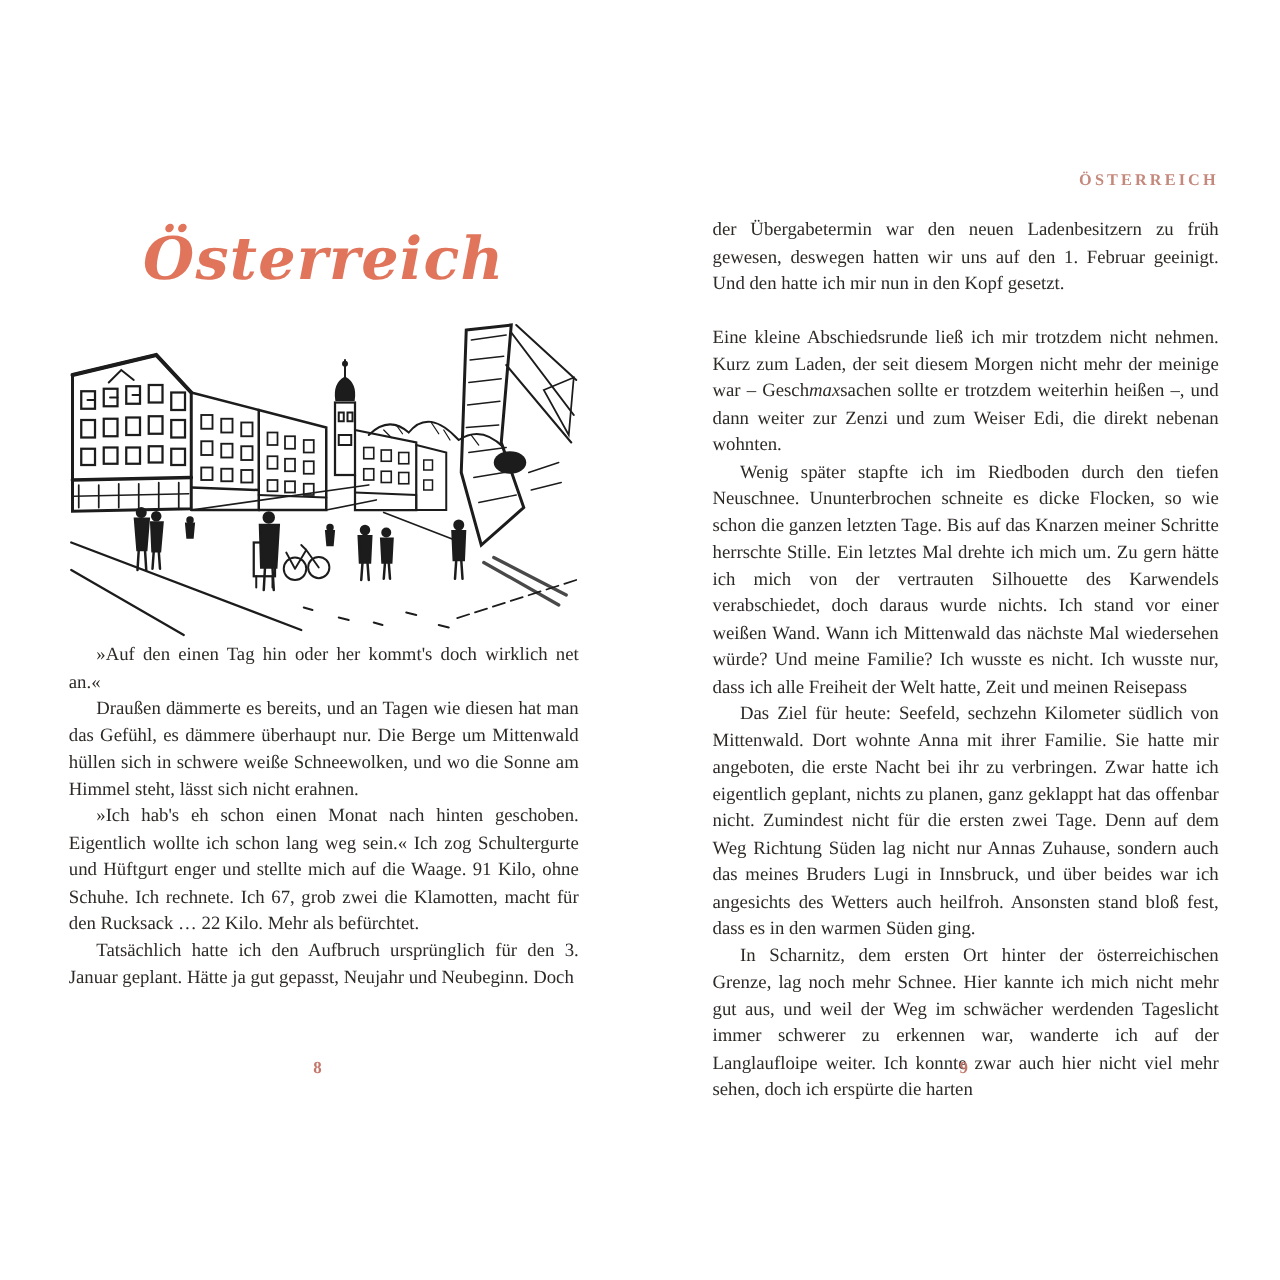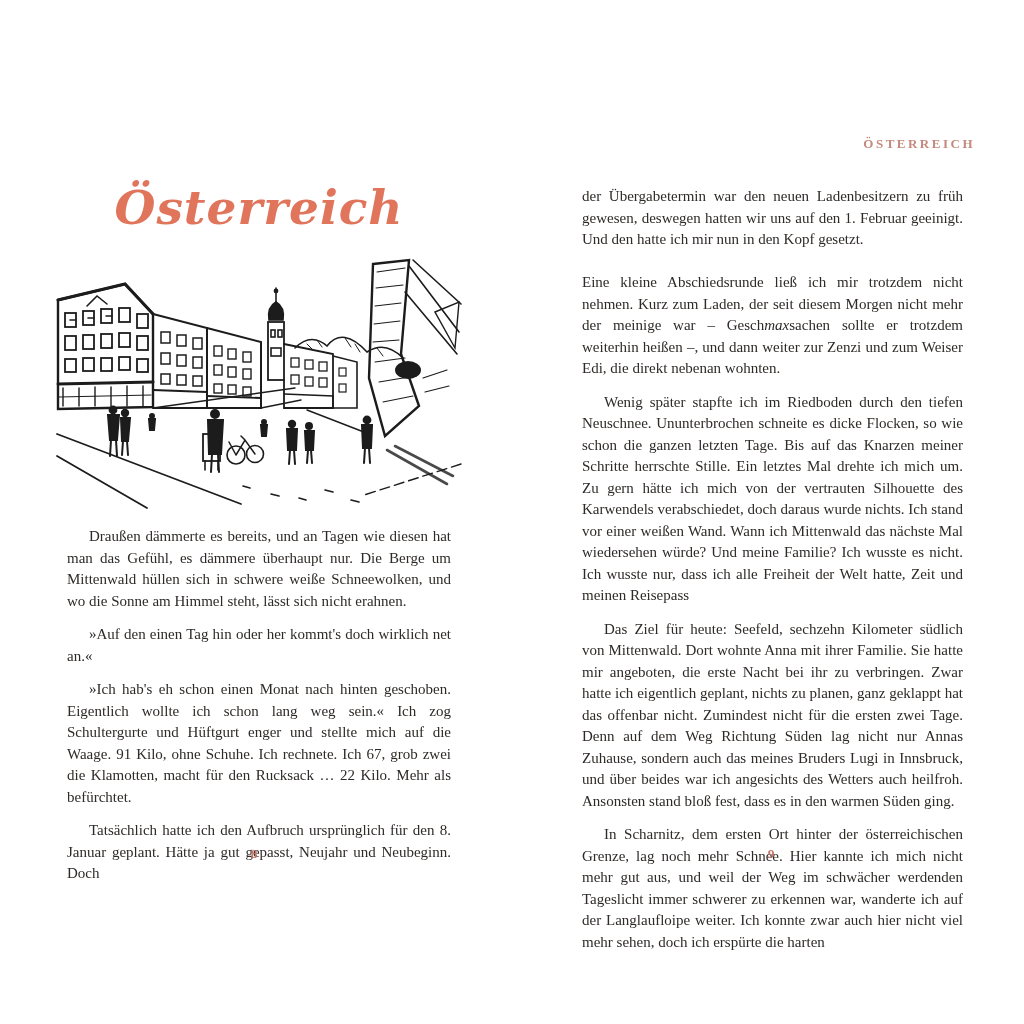--- a/index.html
+++ b/index.html
@@ -5,21 +5,21 @@
   html,body{margin:0;padding:0;}
   body{
     width:1024px;height:1024px;position:relative;background:#ffffff;
     font-family:"Liberation Serif", serif;overflow:hidden;
   }
   .page-col{position:absolute;}
   .body-text{
     width:408px;font-size:15px;line-height:21.5px;color:#2e2a27;
     text-align:justify;hyphens:auto;-webkit-hyphens:auto;
   }
-  .body-text p{margin:12px;padding:0;}
+  .body-text p{margin:0;padding:0;}
   .body-text p.indent{text-indent:22px;}
   .body-text p.gap{margin-top:21.5px;}
   .ital{font-style:italic;}
   .chapter-title{
     position:absolute;left:55px;top:180px;width:408px;text-align:center;
     font-family:"DejaVu Serif", serif;font-style:italic;font-weight:600;
     font-size:47px;color:#e0755c;letter-spacing:1px;
   }
   .running-header{
     position:absolute;left:570px;top:136px;width:405px;text-align:right;
@@ -183,24 +183,24 @@
         <circle cx="97" cy="158" r="2"></circle>
           <path d="M94,161 L100,161 L99,172 L95,172 Z"></path>
         <circle cx="209" cy="164" r="2"></circle>
           <path d="M206,167 L212,167 L211,178 L207,178 Z"></path>
       </g>
     </g>
   </svg>
 </div>
 
 <div class="page-col body-text" style="left:55px;top:514px;">
+    <p class="indent"><span>»Auf den einen Tag hin oder her kommt's doch wirklich net an.«</span></p>
     <p class="indent"><span>Draußen dämmerte es bereits, und an Tagen wie diesen hat man das Gefühl, es dämmere überhaupt nur. Die Berge um Mittenwald hüllen sich in schwere weiße Schneewolken, und wo die Sonne am Himmel steht, lässt sich nicht erahnen.</span></p>
-    <p class="indent"><span>»Auf den einen Tag hin oder her kommt's doch wirklich net an.«</span></p>
     <p class="indent"><span>»Ich hab's eh schon einen Monat nach hinten geschoben. Eigentlich wollte ich schon lang weg sein.« Ich zog Schultergurte und Hüftgurt enger und stellte mich auf die Waage. 91 Kilo, ohne Schuhe. Ich rechnete. Ich 67, grob zwei die Klamotten, macht für den Rucksack … 22 Kilo. Mehr als befürchtet.</span></p>
-    <p class="indent"><span>Tatsächlich hatte ich den Aufbruch ursprünglich für den 8. Januar geplant. Hätte ja gut gepasst, Neujahr und Neubeginn. Doch</span></p>
+    <p class="indent"><span>Tatsächlich hatte ich den Aufbruch ursprünglich für den 3. Januar geplant. Hätte ja gut gepasst, Neujahr und Neubeginn. Doch</span></p>
   </div>
 <div class="page-number left">8</div>
 
 <div class="running-header">ÖSTERREICH</div>
 <div class="page-col body-text" style="left:570px;top:174px;width:405px;">
     <p class=""><span>der Übergabetermin war den neuen Ladenbesitzern zu früh gewesen, deswegen hatten wir uns auf den 1. Februar geeinigt. Und den hatte ich mir nun in den Kopf gesetzt.</span></p>
     <p class=" gap"><span>Eine kleine Abschiedsrunde ließ ich mir trotzdem nicht nehmen. Kurz zum Laden, der seit diesem Morgen nicht mehr der meinige war – Gesch</span><span class="ital">max</span><span>sachen sollte er trotzdem weiterhin heißen –, und dann weiter zur Zenzi und zum Weiser Edi, die direkt nebenan wohnten.</span></p>
     <p class="indent"><span>Wenig später stapfte ich im Riedboden durch den tiefen Neuschnee. Ununterbrochen schneite es dicke Flocken, so wie schon die ganzen letzten Tage. Bis auf das Knarzen meiner Schritte herrschte Stille. Ein letztes Mal drehte ich mich um. Zu gern hätte ich mich von der vertrauten Silhouette des Karwendels verabschiedet, doch daraus wurde nichts. Ich stand vor einer weißen Wand. Wann ich Mittenwald das nächste Mal wiedersehen würde? Und meine Familie? Ich wusste es nicht. Ich wusste nur, dass ich alle Freiheit der Welt hatte, Zeit und meinen Reisepass</span></p>
     <p class="indent"><span>Das Ziel für heute: Seefeld, sechzehn Kilometer südlich von Mittenwald. Dort wohnte Anna mit ihrer Familie. Sie hatte mir angeboten, die erste Nacht bei ihr zu verbringen. Zwar hatte ich eigentlich geplant, nichts zu planen, ganz geklappt hat das offenbar nicht. Zumindest nicht für die ersten zwei Tage. Denn auf dem Weg Richtung Süden lag nicht nur Annas Zuhause, sondern auch das meines Bruders Lugi in Innsbruck, und über beides war ich angesichts des Wetters auch heilfroh. Ansonsten stand bloß fest, dass es in den warmen Süden ging.</span></p>
     <p class="indent"><span>In Scharnitz, dem ersten Ort hinter der österreichischen Grenze, lag noch mehr Schnee. Hier kannte ich mich nicht mehr gut aus, und weil der Weg im schwächer werdenden Tageslicht immer schwerer zu erkennen war, wanderte ich auf der Langlaufloipe weiter. Ich konnte zwar auch hier nicht viel mehr sehen, doch ich erspürte die harten</span></p>

